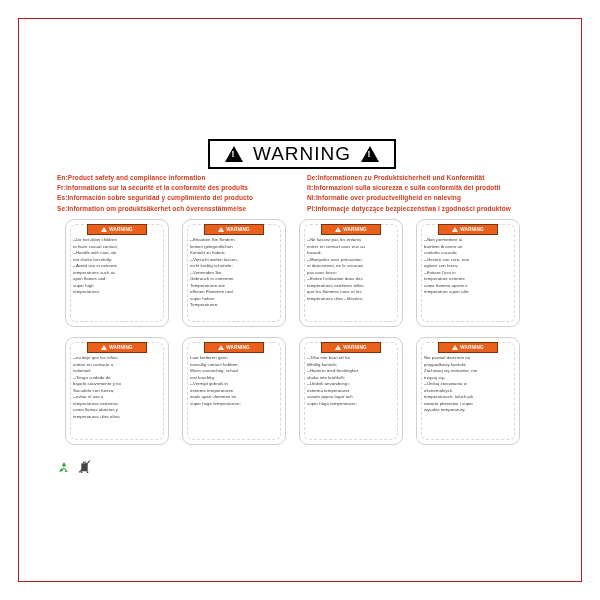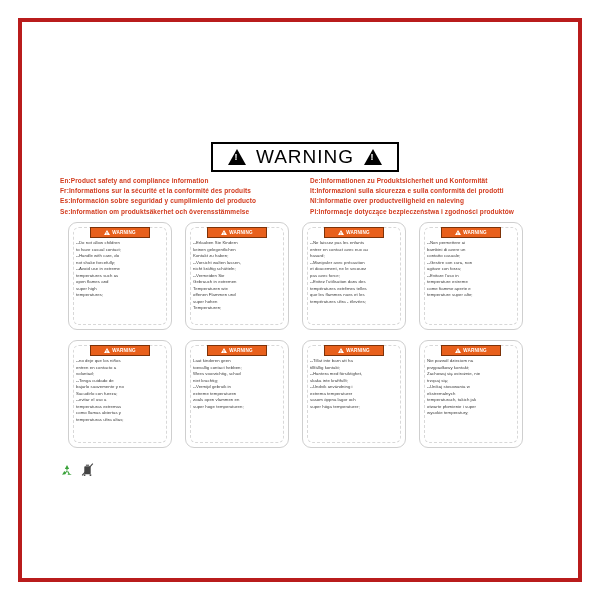--- a/index.html
+++ b/index.html
@@ -7,21 +7,21 @@
   #sheet{
     position:relative;
     width:600px;height:600px;
     background:#ffffff;
     box-sizing:border-box;
   }
   #page{
     position:absolute;
     left:18px;top:18px;
     width:564px;height:564px;
-    border:4px solid #b91c1c;
+    border:1px solid #b91c1c;
     background:#fff;
     box-sizing:border-box;
     overflow:hidden;
   }
   
   #banner{
     position:absolute;
     left:189px;top:120px;
     width:188px;height:30px;
     border:2px solid #000;

